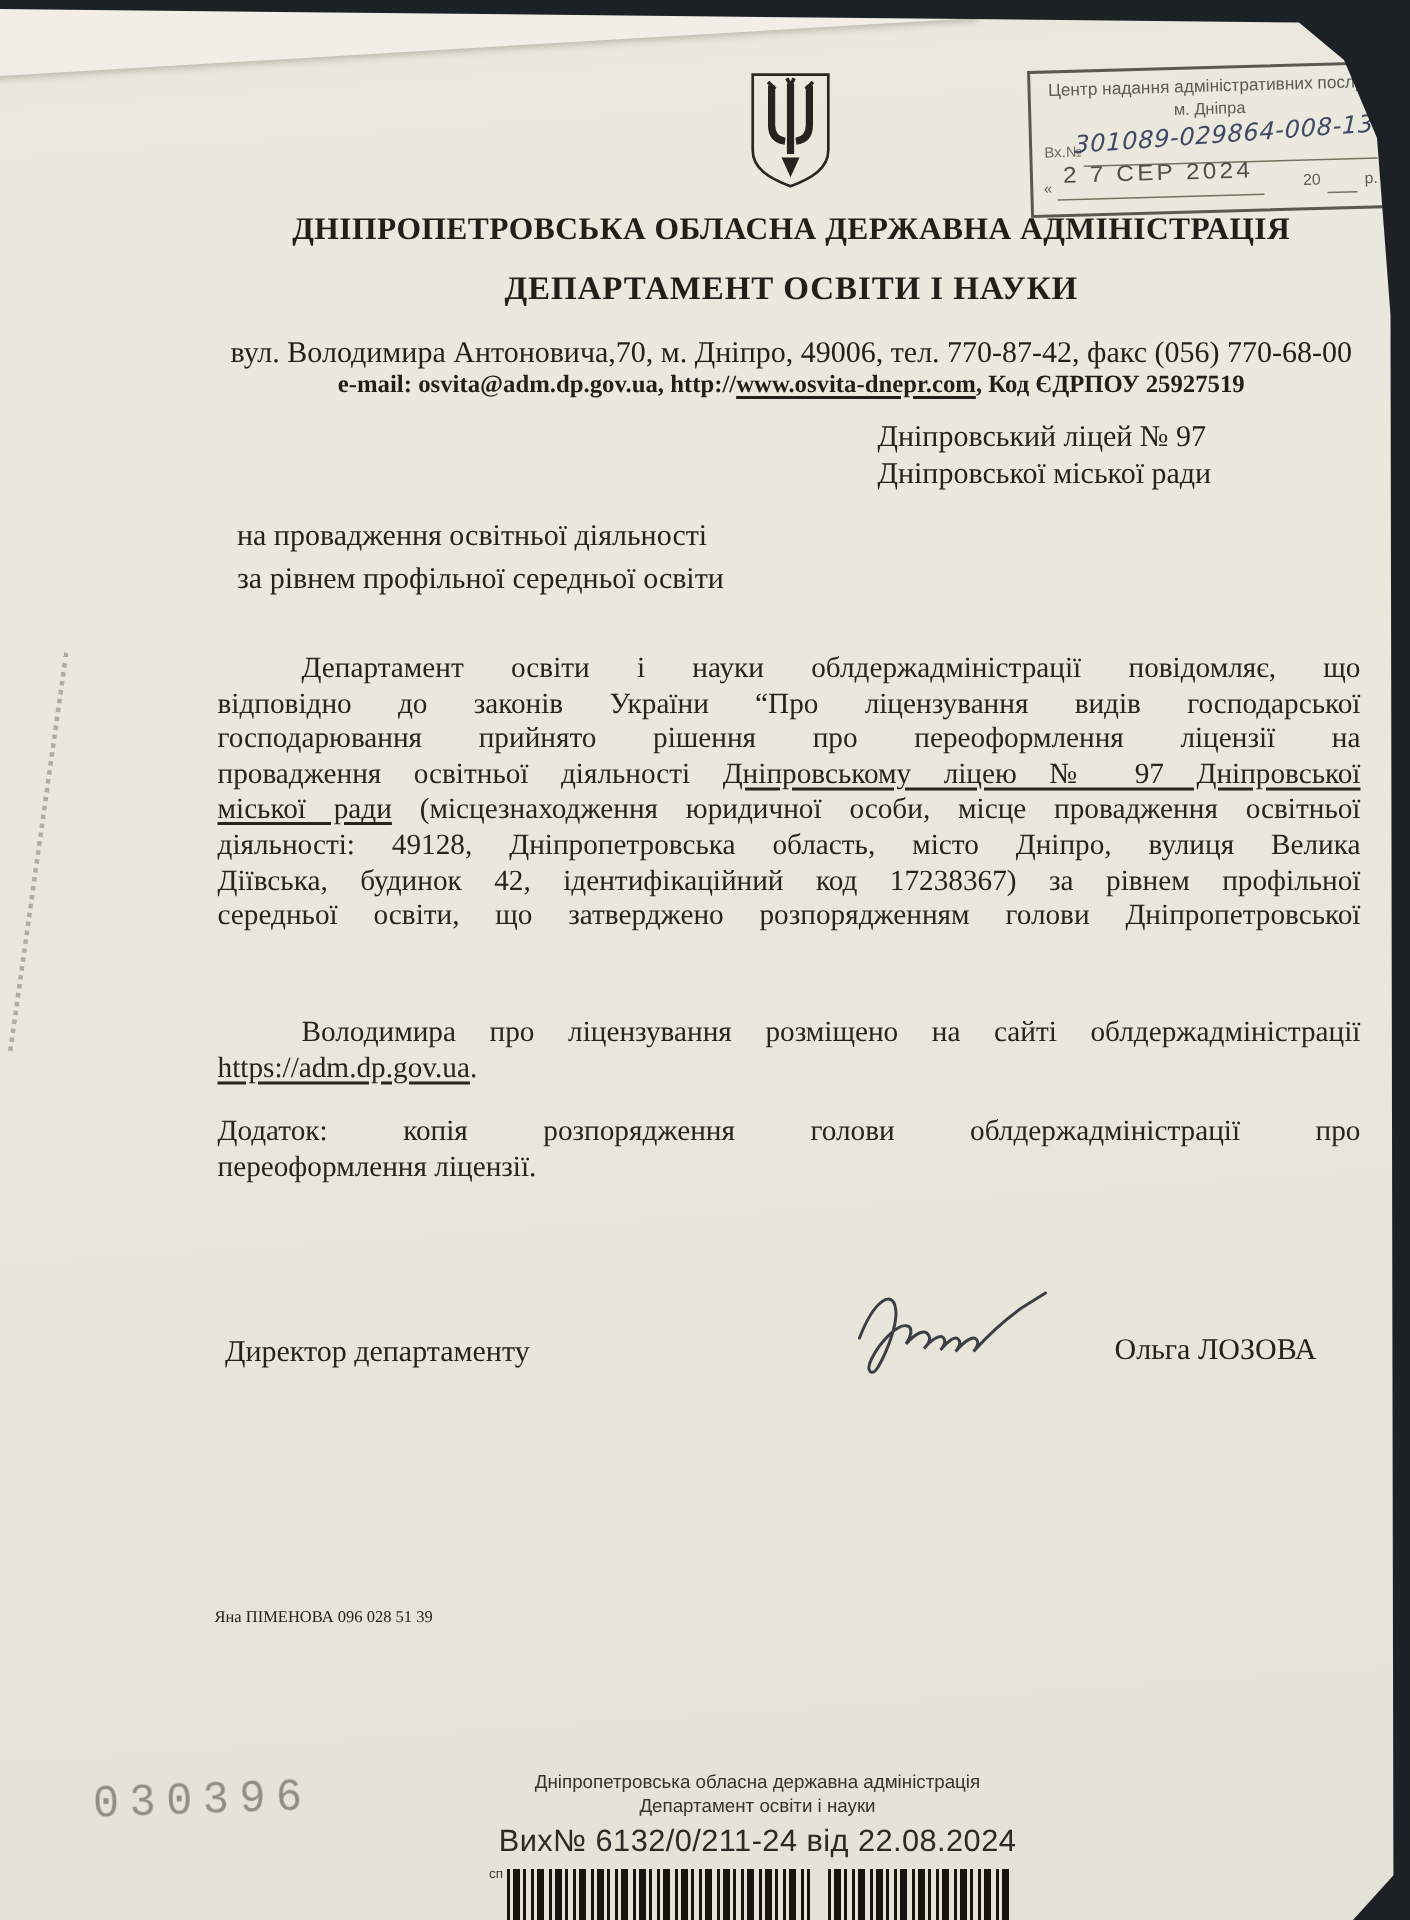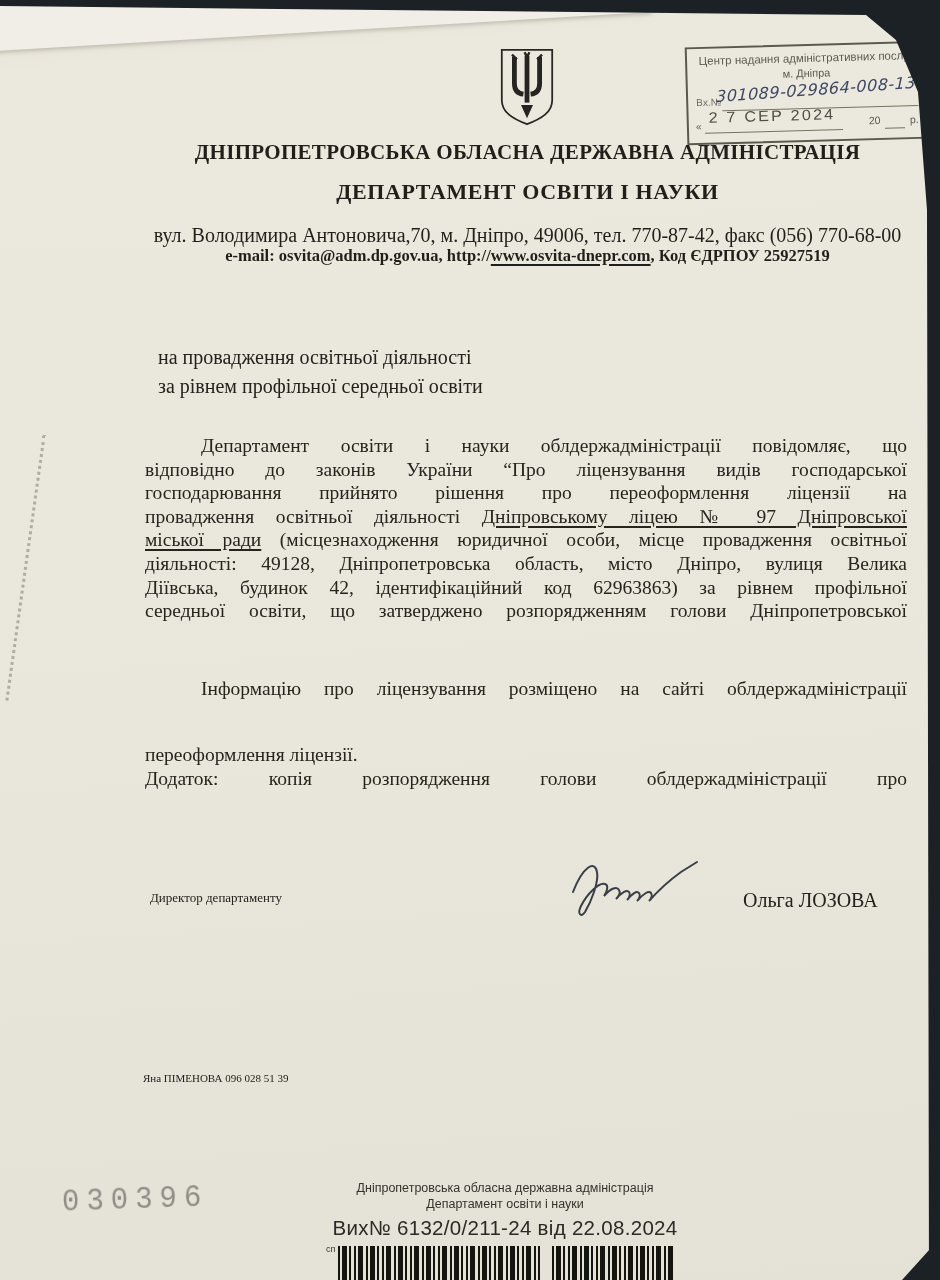--- a/index.html
+++ b/index.html
@@ -56,21 +56,21 @@
   .subject{position:absolute;left:158px;top:337px;font-size:20px;line-height:28.5px;}
 
   .bodyblock{position:absolute;left:145px;width:762px;font-size:19.5px;color:#26241d;}
   #p1{top:428px;}
   #p2{top:671px;}
   #attach{top:737px;}
   .jline{line-height:23.6px;text-align:justify;text-align-last:justify;white-space:normal;}
   .jline.last{text-align-last:left;}
   .jline.indent{text-indent:56px;}
 
-  .sig-title{position:absolute;left:150px;top:884px;font-size:13px;}
+  .sig-title{position:absolute;left:150px;top:884px;font-size:20px;}
   .sig-svg{position:absolute;left:565px;top:850px;width:150px;height:62px;}
   .sig-name{position:absolute;left:743px;top:883px;font-size:20px;}
 
   .contact{position:absolute;left:143px;top:1066px;font-size:11px;}
 
   .inv-number{position:absolute;left:62px;top:1178px;font-size:29px;
               font-family:"Liberation Mono",monospace;letter-spacing:7px;
               color:rgba(88,90,85,.62);transform:rotate(-2deg) scaleY(1.05);
               filter:blur(.4px);}
 
@@ -123,42 +123,47 @@
       </g>
       <path d="M50,118 L40,96 H60 Z" fill="#262420"></path>
       <path d="M25,12 L33,20 M75,12 L67,20 M46,8 L50,16 L54,8" stroke="#262420" stroke-width="4" fill="none"></path>
     </svg>
 
     <div class="head-wrap org-name" style="position:absolute;">ДНІПРОПЕТРОВСЬКА ОБЛАСНА ДЕРЖАВНА АДМІНІСТРАЦІЯ</div>
     <div class="head-wrap dept-name" style="position:absolute;">ДЕПАРТАМЕНТ ОСВІТИ І НАУКИ</div>
     <div class="head-wrap addr1" style="position:absolute;">вул. Володимира Антоновича,70, м. Дніпро, 49006, тел. 770-87-42, факс (056) 770-68-00</div>
     <div class="head-wrap addr2" style="position:absolute;"><span>e-mail: osvita@adm.dp.gov.ua, http://</span><span class="u">www.osvita-dnepr.com</span><span>, Код ЄДРПОУ 25927519</span></div>
 
+    <div class="addressee">
+      <div>Дніпровський ліцей № 97</div>
+      <div>Дніпровської міської ради</div>
+    </div>
 
     <div class="subject">
       <div>на провадження освітньої діяльності</div>
       <div>за рівнем профільної середньої освіти</div>
     </div>
 
     <div id="p1" class="bodyblock">
         <div class="jline indent"><span>Департамент освіти і науки облдержадміністрації повідомляє, що</span></div>
         <div class="jline"><span>відповідно до законів України “Про ліцензування видів господарської</span></div>
         <div class="jline"><span>господарювання прийнято рішення про переоформлення ліцензії на</span></div>
         <div class="jline"><span>провадження освітньої діяльності </span><span class="u">Дніпровському ліцею № 97 Дніпровської</span></div>
         <div class="jline"><span class="u">міської ради</span><span> (місцезнаходження юридичної особи, місце провадження освітньої</span></div>
         <div class="jline"><span>діяльності: 49128, Дніпропетровська область, місто Дніпро, вулиця Велика</span></div>
-        <div class="jline"><span>Діївська, будинок 42, ідентифікаційний код 62963863) за рівнем профільної</span></div>
+        <div class="jline"><span>Діївська, будинок 42, ідентифікаційний код 17238367) за рівнем профільної</span></div>
         <div class="jline"><span>середньої освіти, що затверджено розпорядженням голови Дніпропетровської</span></div>
       </div>
     <div id="p2" class="bodyblock">
-        <div class="jline indent"><span>Інформацію про ліцензування розміщено на сайті облдержадміністрації</span></div>
+        <div class="jline indent"><span>Володимира про ліцензування розміщено на сайті облдержадміністрації</span></div>
+        <div class="jline last"><span class="u">https://adm.dp.gov.ua</span><span>.</span></div>
       </div>
     <div id="attach" class="bodyblock">
+        <div class="jline"><span>Додаток: копія розпорядження голови облдержадміністрації про</span></div>
         <div class="jline last"><span>переоформлення ліцензії.</span></div>
-        <div class="jline"><span>Додаток: копія розпорядження голови облдержадміністрації про</span></div>
       </div>
 
     <div class="sig-title">Директор департаменту</div>
     <svg class="sig-svg" viewBox="0 0 150 62">
       <path fill="none" stroke="#3a3f45" stroke-width="2" stroke-linecap="round" d="M8,36 C18,10 30,4 32,16 C34,26 26,46 20,56 C16,62 12,58 16,50
                C22,38 34,26 40,28 C44,29 42,36 39,40
                C46,32 52,30 54,34 C56,37 53,41 51,43
                C56,37 62,33 64,36 C66,38 64,42 62,44
                C67,38 72,34 74,37 C76,39 74,43 72,45
                C78,38 84,34 86,37 C88,39 86,43 84,45

